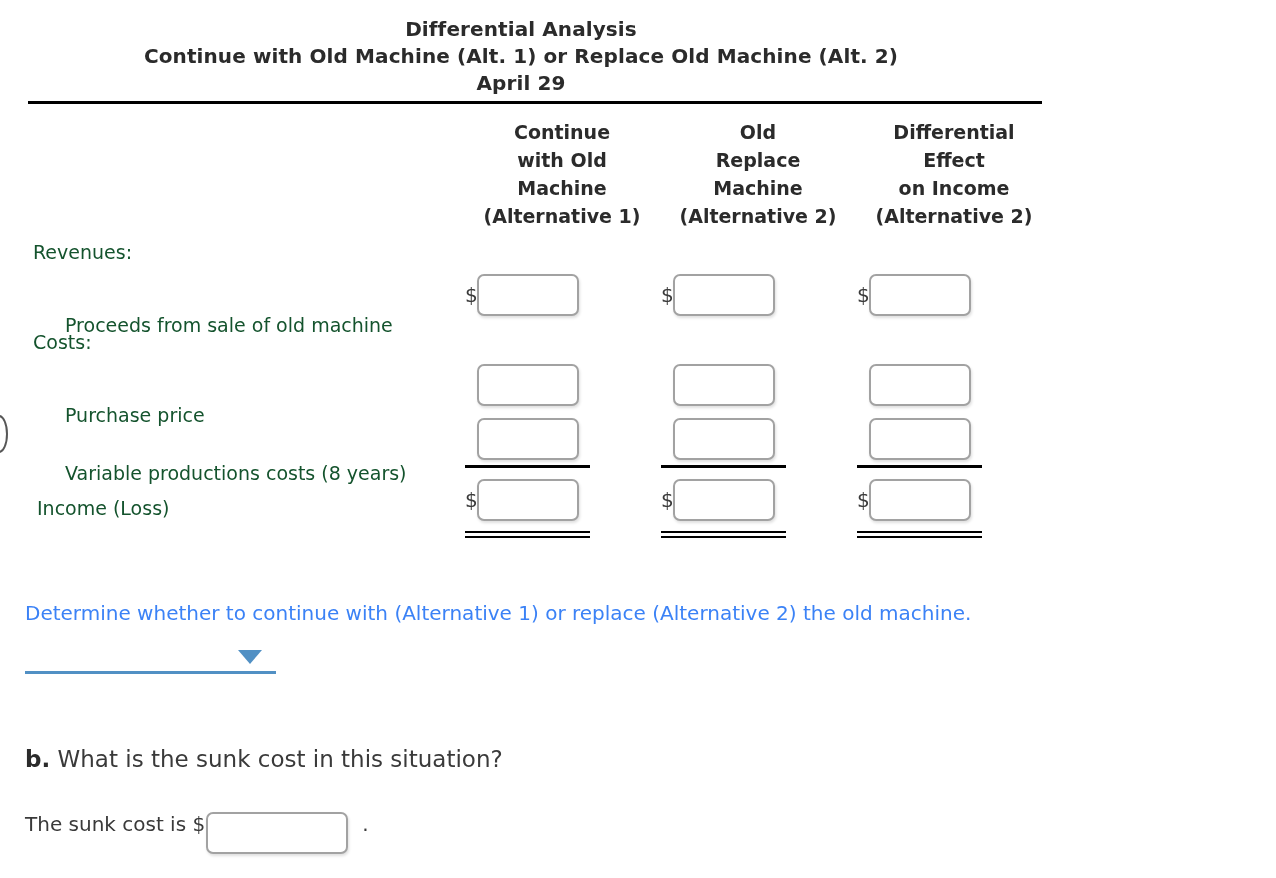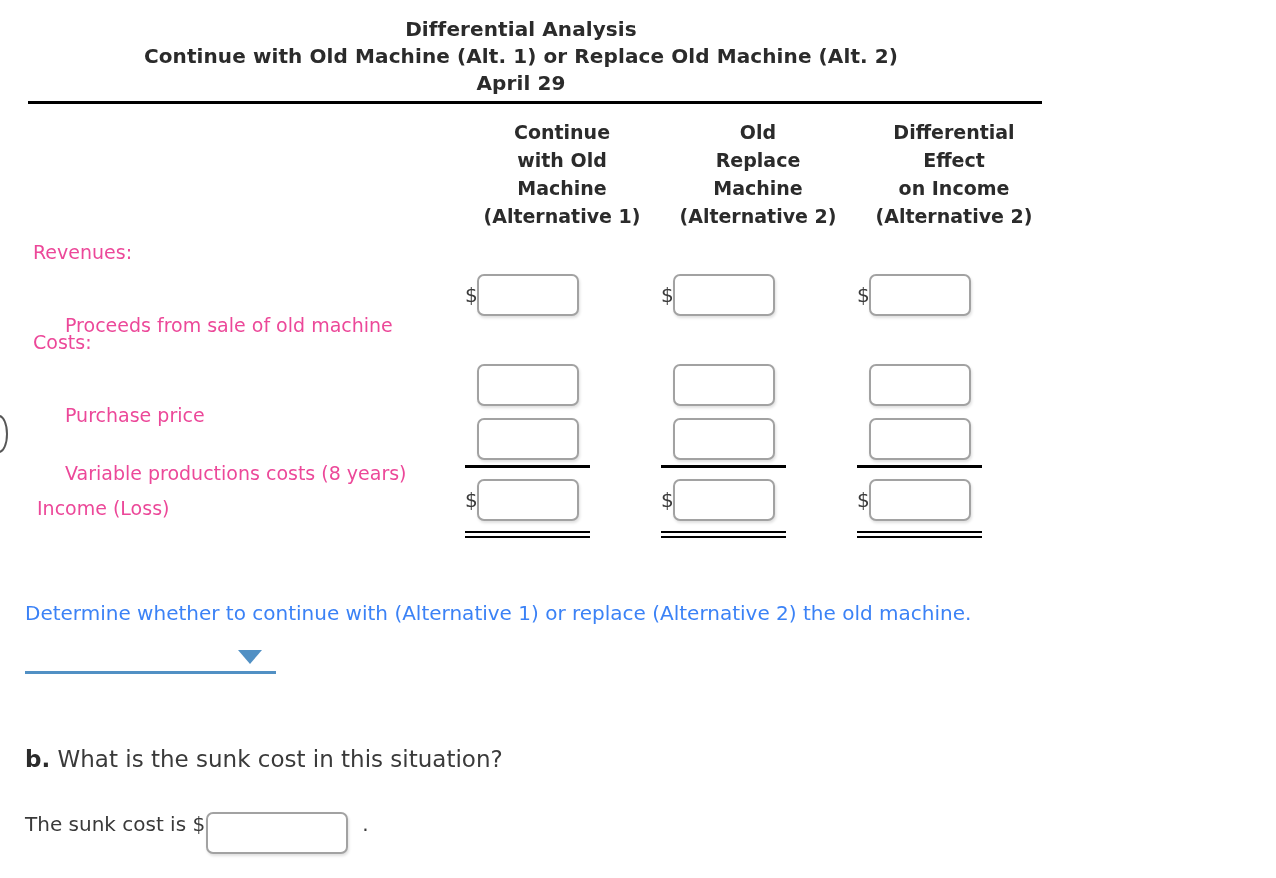--- a/index.html
+++ b/index.html
@@ -77,21 +77,21 @@
   }
   .col-head.c1 { left: 464px; }
   .col-head.c2 { left: 660px; }
   .col-head.c3 { left: 856px; }
   .col-head span { display: block; white-space: nowrap; }
 
   
   .row-label {
     position: absolute;
     font-size: 19px;
-    color: #ec4899;
+    color: #14532d;
     white-space: nowrap;
     line-height: 22px;
   }
   .row-label.section { left: 33px; }
   .row-label.indent  { left: 65px; margin-top: 29px; }
   .row-label.total   { left: 37px; }
 
   
   .cell {
     position: absolute;

